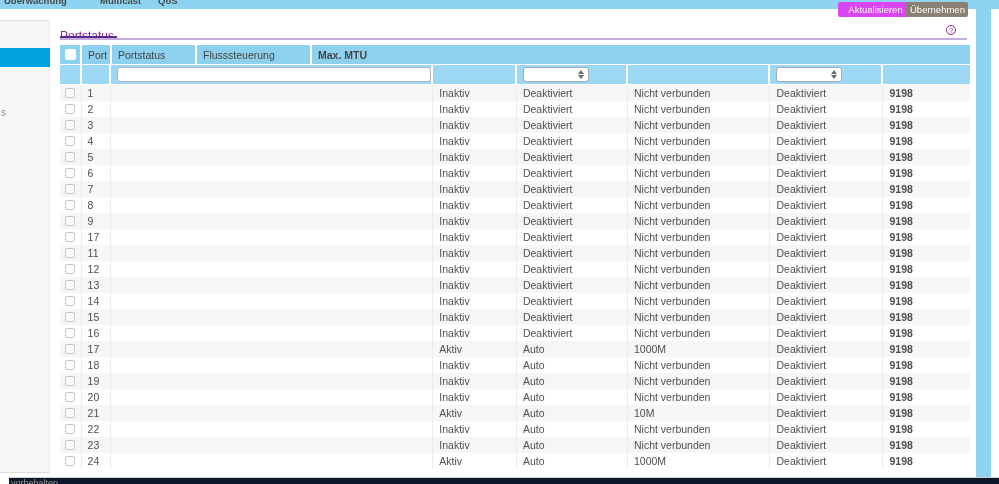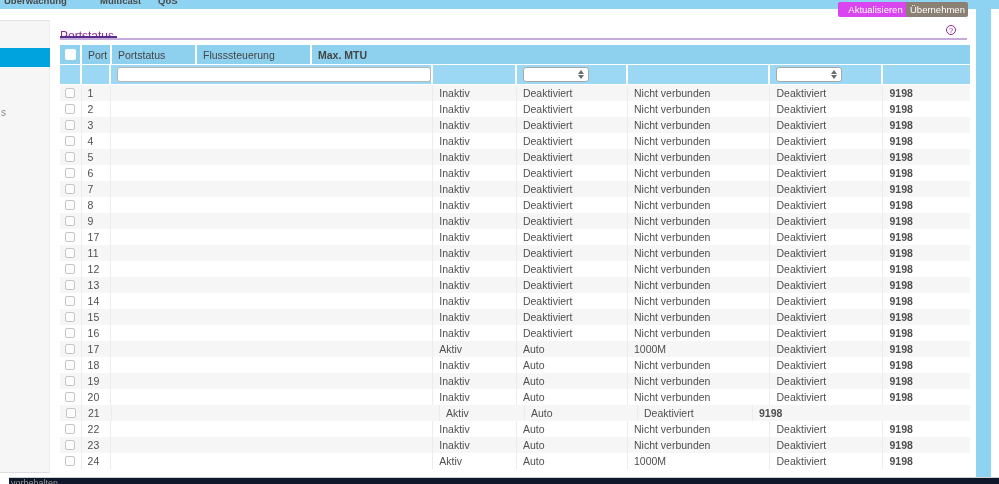--- a/index.html
+++ b/index.html
@@ -381,20 +381,21 @@
         <div class="cell col-mtu">9198</div>
       </div>
       <div class="trow">
         <div class="cell col-cb">
           <span class="cb"></span>
         </div>
         <div class="cell col-port">21</div>
         <div class="cell col-desc"></div>
         <div class="cell col-status">Aktiv</div>
         <div class="cell col-speed">Auto</div>
+        <div class="cell col-link">10M</div>
         <div class="cell col-flow">Deaktiviert</div>
         <div class="cell col-mtu">9198</div>
       </div>
       <div class="trow">
         <div class="cell col-cb">
           <span class="cb"></span>
         </div>
         <div class="cell col-port">22</div>
         <div class="cell col-desc"></div>
         <div class="cell col-status">Inaktiv</div>

